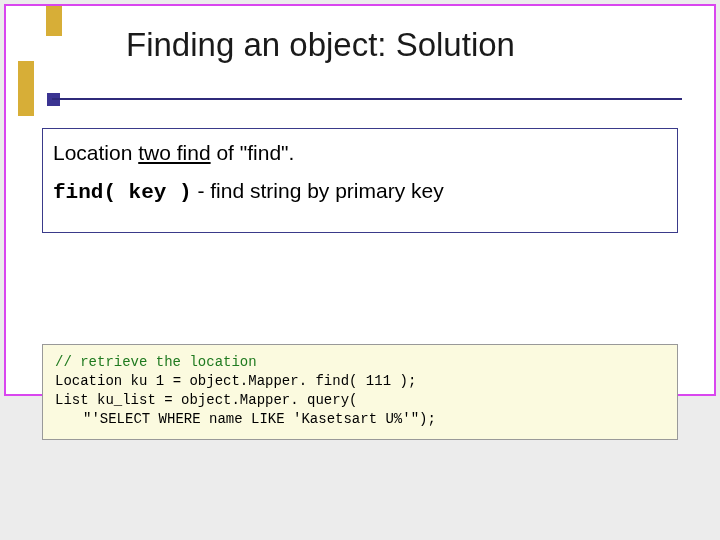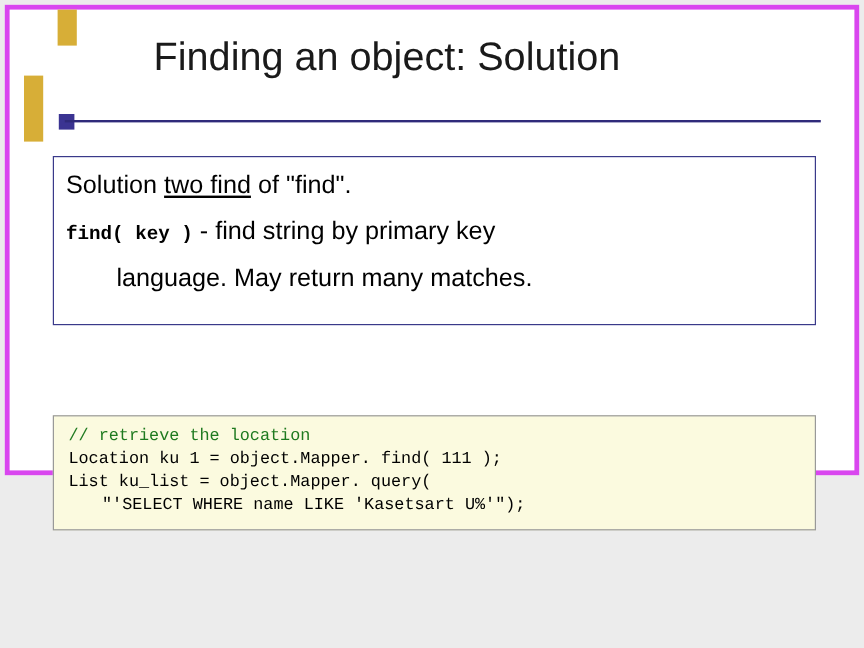--- a/index.html
+++ b/index.html
@@ -7,21 +7,21 @@
   body {
     background: #ececec;
     font-family: Arial, Helvetica, sans-serif;
     padding: 4px;
   }
   .slide {
     width: 712px;
     height: 392px;
     background: #ffffff;
     position: relative;
-    border: 4px solid #d946ef;
+    border: 2px solid #d946ef;
   }
   .deco-top {
     position: absolute;
     left: 40px;
     top: 0;
     width: 16px;
     height: 30px;
     background: #d7ae37;
   }
   .deco-left {
@@ -69,21 +69,21 @@
     padding: 8px 10px 14px 10px;
     font-size: 21px;
     line-height: 1.35;
     color: #000;
   }
   .box1 p { margin: 2px 0 10px 0; }
   .indent { padding-left: 42px; }
   .mono {
     font-family: "Courier New", Courier, monospace;
     font-weight: bold;
-    font-size: 16px;
+    font-size: 21px;
   }
   .box2 {
     position: absolute;
     left: 36px;
     top: 338px;
     width: 636px;
     border: 1px solid #999;
     background: #fbfadf;
     padding: 8px 10px 10px 12px;
     font-family: "Courier New", Courier, monospace;
@@ -104,26 +104,25 @@
   <div class="deco-left"></div>
   <div class="deco-square"></div>
   <div class="rule"></div>
 
   <div class="title-wrap">
     <h1 class="title">Finding an object: Solution</h1>
   </div>
 
   <div class="box1">
     <p>
-      <span>Solution </span><u>two find</u><span> of "find".</span>
+      <span>Location </span><u>two find</u><span> of "find".</span>
     </p>
     <p>
       <span class="mono">find( key )</span><span> - find string by primary key</span>
     </p>
-    <p class="indent">language.  May return many matches.</p>
   </div>
 
   <div class="box2"><span class="comment">// retrieve the location</span>
 <span><span>Location ku</span><span> 1 = object.</span><span>Mapper.</span><span> find( 111 );</span></span>
 <span><span>List ku_list = object.</span><span>Mapper.</span><span> query(</span></span>
 <span class="code-indent">"'SELECT WHERE name LIKE 'Kasetsart U%'");</span></div>
 
 </div>
 
 </body></html>

